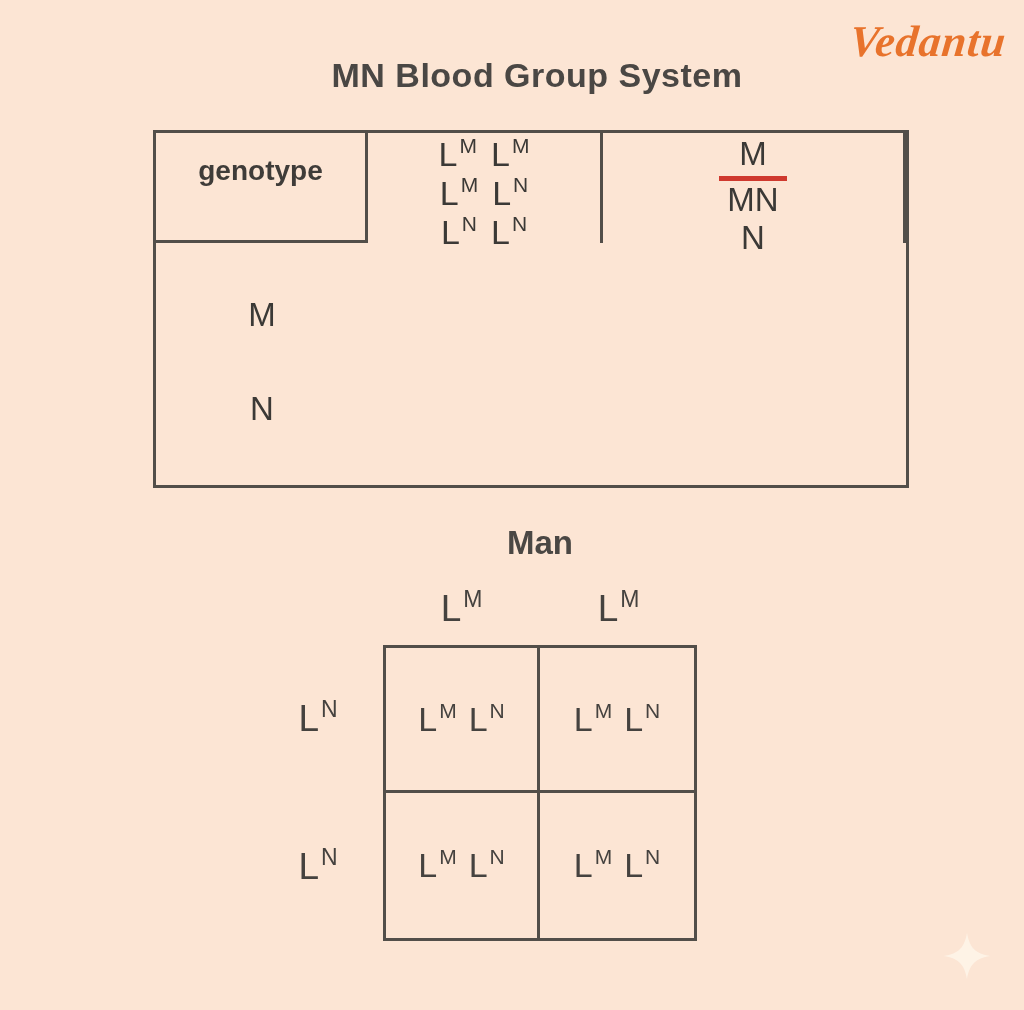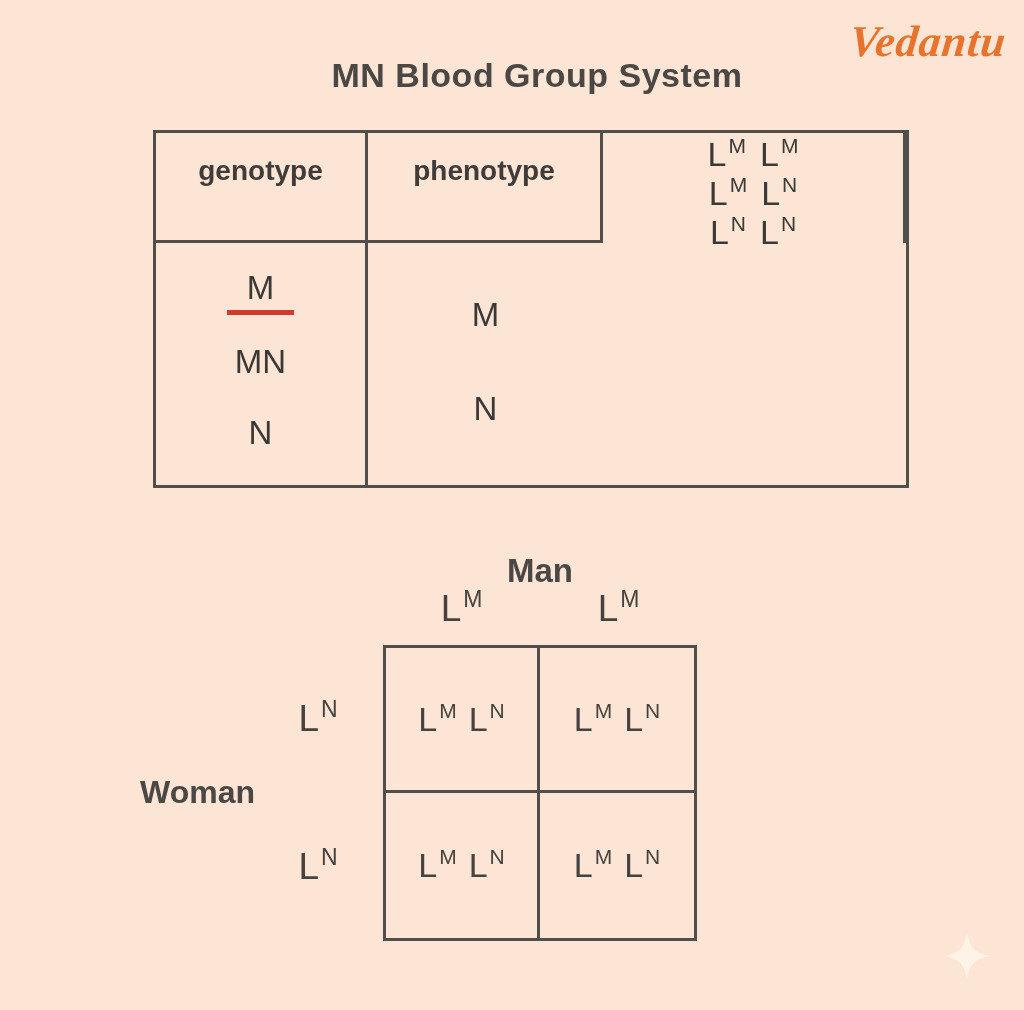--- a/index.html
+++ b/index.html
@@ -69,21 +69,21 @@
   .geno-line { gap: 14px; }
   .allele { display: inline-flex; align-items: baseline; font-size: 34px; }
   .sup { font-size: 21px; vertical-align: 13px; position: relative; top: -13px; margin-left: 2px; }
   .underlined {
     border-bottom: 5px solid var(--red);
     padding: 0 20px 3px 20px;
   }
 
   
   .man-label {
-    position: absolute; left: 383px; top: 552px; width: 314px;
+    position: absolute; left: 383px; top: 524px; width: 314px;
     text-align: center; font-size: 33px; font-weight: 700; color: #4a4744;
   }
   .punnett-col-heads {
     position: absolute; left: 383px; top: 578px; width: 314px; height: 62px;
     display: flex;
   }
   .punnett-col-heads .head-slot {
     flex: 1; display: flex; align-items: center; justify-content: center;
   }
   .punnett-col-heads .allele { font-size: 37px; }
@@ -128,21 +128,20 @@
 </head>
 <body>
 
 <div class="canvas">
 
   <div class="page-title">MN Blood Group System</div>
   <div class="brand">Vedantu</div>
 
   <div class="mn-table">
     <div class="th vline">genotype</div>
-    <div class="th vline">phenotype</div>
 
     <div class="td vline">
       <div class="cell-line geno-line">
         <span class="allele">
             <span>L</span>
             <span class="sup">M</span>
           </span>
         <span class="allele">
             <span>L</span>
             <span class="sup">M</span>
@@ -209,21 +208,20 @@
         </span>
     </div>
     <div class="head-slot">
       <span class="allele">
           <span>L</span>
           <span class="sup">N</span>
         </span>
     </div>
   </div>
 
-  <div class="woman-label">Woman</div>
 
   <div class="punnett-grid">
     <div class="p-cell bR bB">
       <span class="allele">
           <span>L</span>
           <span class="sup">M</span>
         </span>
       <span class="allele">
           <span>L</span>
           <span class="sup">N</span>

